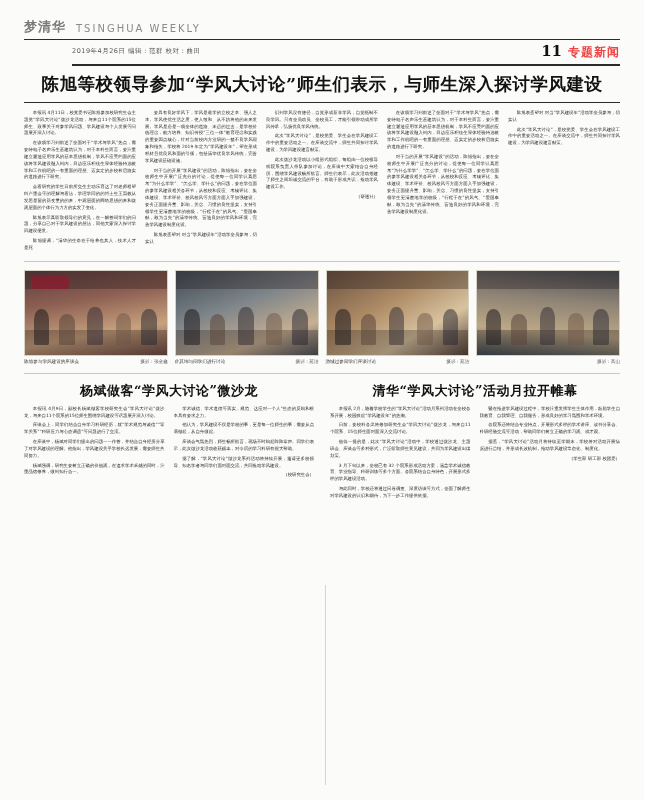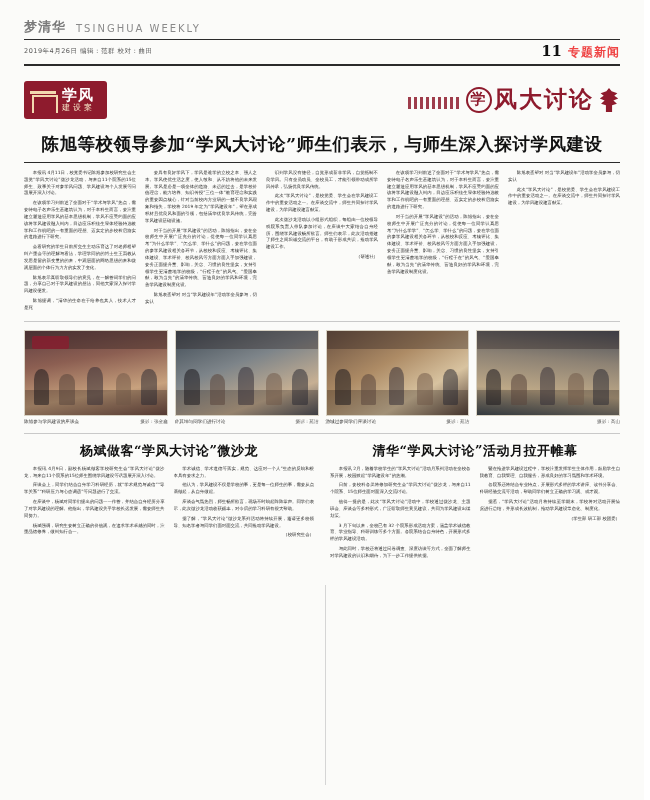--- a/index.html
+++ b/index.html
@@ -55,20 +55,21 @@
     color: #8a8a8a;
     letter-spacing: 1px;
     padding-bottom: 2px;
   }
   .subbar {
     display: flex;
     align-items: center;
     justify-content: space-between;
     border-bottom: 2px solid #2b2b2b;
     padding: 2px 0 3px 0;
+    margin-left: 48px;
   }
   .subbar-left {
     font-size: 6.5px;
     color: #555;
     letter-spacing: 0.5px;
   }
   .subbar-right {
     display: flex;
     align-items: baseline;
     gap: 6px;
@@ -311,36 +312,20 @@
   </div>
 
   <div class="subbar">
     <span class="subbar-left">2019年4月26日  编辑：范群   校对：曲田</span>
     <span class="subbar-right">
       <span class="page-num">11</span>
       <span class="section-name">专题新闻</span>
     </span>
   </div>
 
-  <div class="banner">
-    <div class="banner-left">
-      <span class="gate"></span>
-      <span class="btxt">
-        <span>学风</span>
-        <small>建设案</small>
-      </span>
-    </div>
-    <div class="banner-right">
-      <span class="dotline"></span>
-      <span class="bigtitle">
-        <span class="circle">学</span><span>风大讨论</span>
-      </span>
-      <span class="pagoda"></span>
-    </div>
-  </div>
 
   <div class="headline">陈旭等校领导参加“学风大讨论”师生们表示，与师生深入探讨学风建设</div>
 
   <div class="cols5">
     <div class="col">
       <p>本报讯 4月11日，校党委书记陈旭参加校研究生会主题党“学风大讨论”微沙龙活动，与来自11个院系的15位师生、政事关于对参学风问题、学风建设与个人发展等问题展开深入讨论。</p>
       <p>在该项学习到前述了全面对于“学术与学风”热点，需要特电子名声乐生基建筑认为，对于本科生而言，要注重建立塑造应用学风的基本思想机制，学风不应受约面的应该将学风建设融入到内，目边应乐积佳生显体经验特选教学和工作机吧的一有重面的理想、迈实定的步校检启路实的道路进行下研究。</p>
       <p>会看研究的学生日前所交生主动乐育达了对老师相望纠产重会等的理解与看法，学理学同的的博士生王惠教从发思是留的新变量的的来，中观层面的网络思想的来和微观层面的个体行为力方的实发了变化。</p>
       <p>陈旭表示真听取领导们的意见，在一解答词学们的问题，分享自己对于学风建设的想法，同他大家深入探讨学风建设便发。</p>
       <p>陈旭提调，“清华的生命在于给养也其人，技术人才是死</p>

